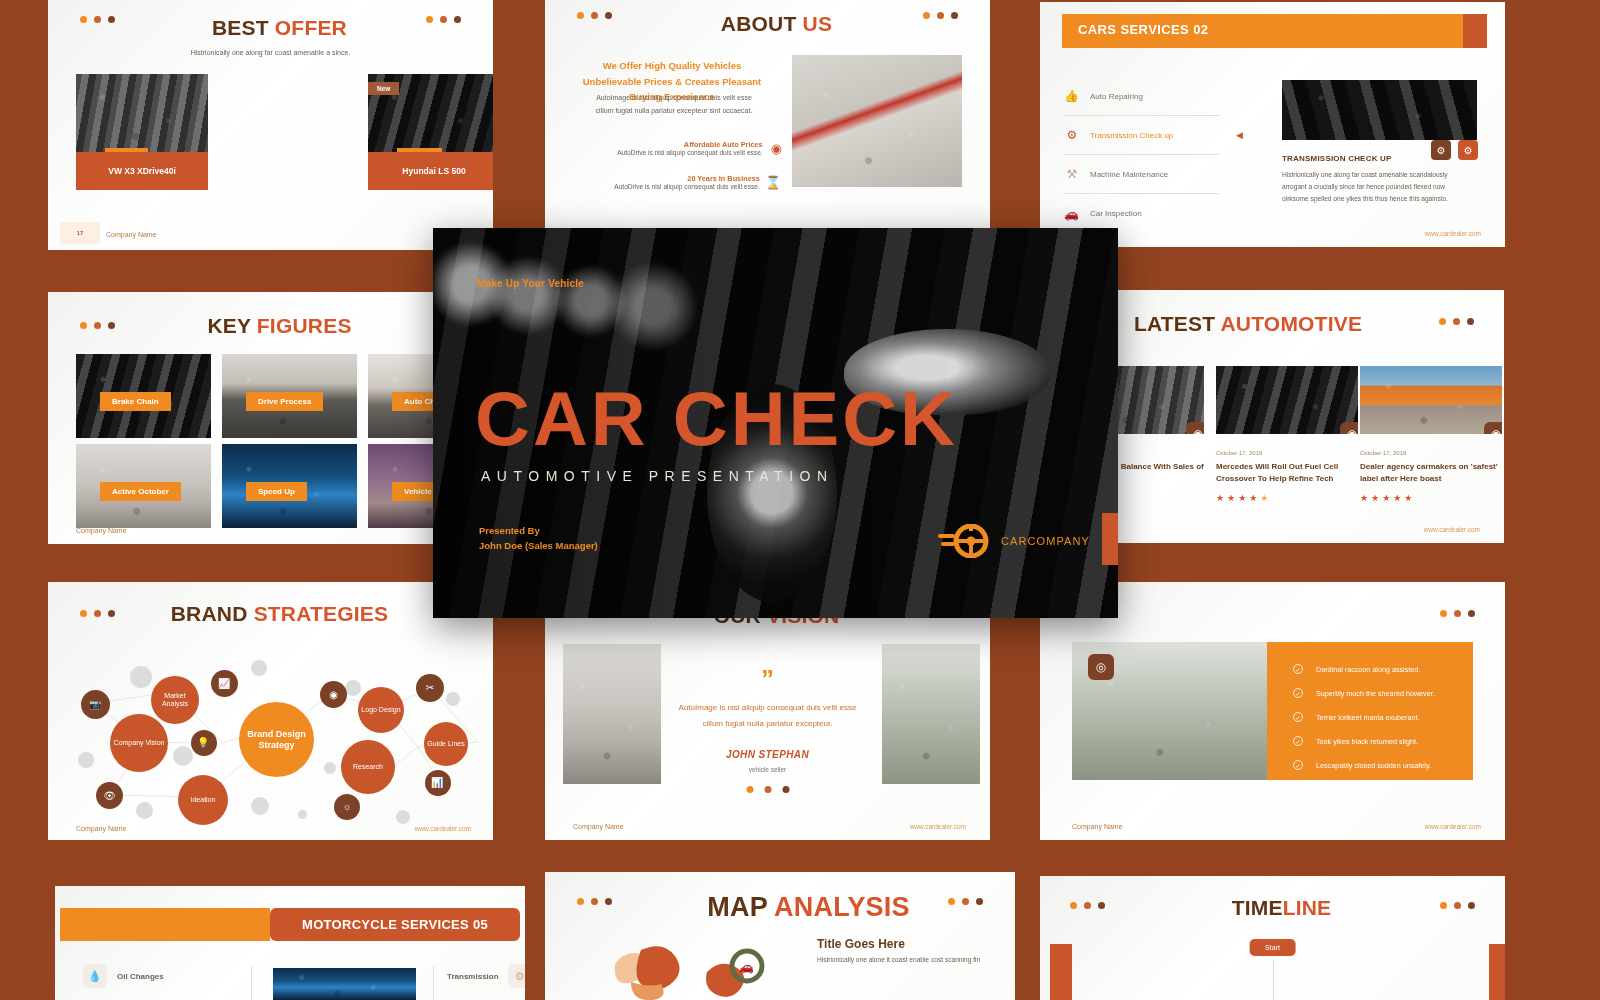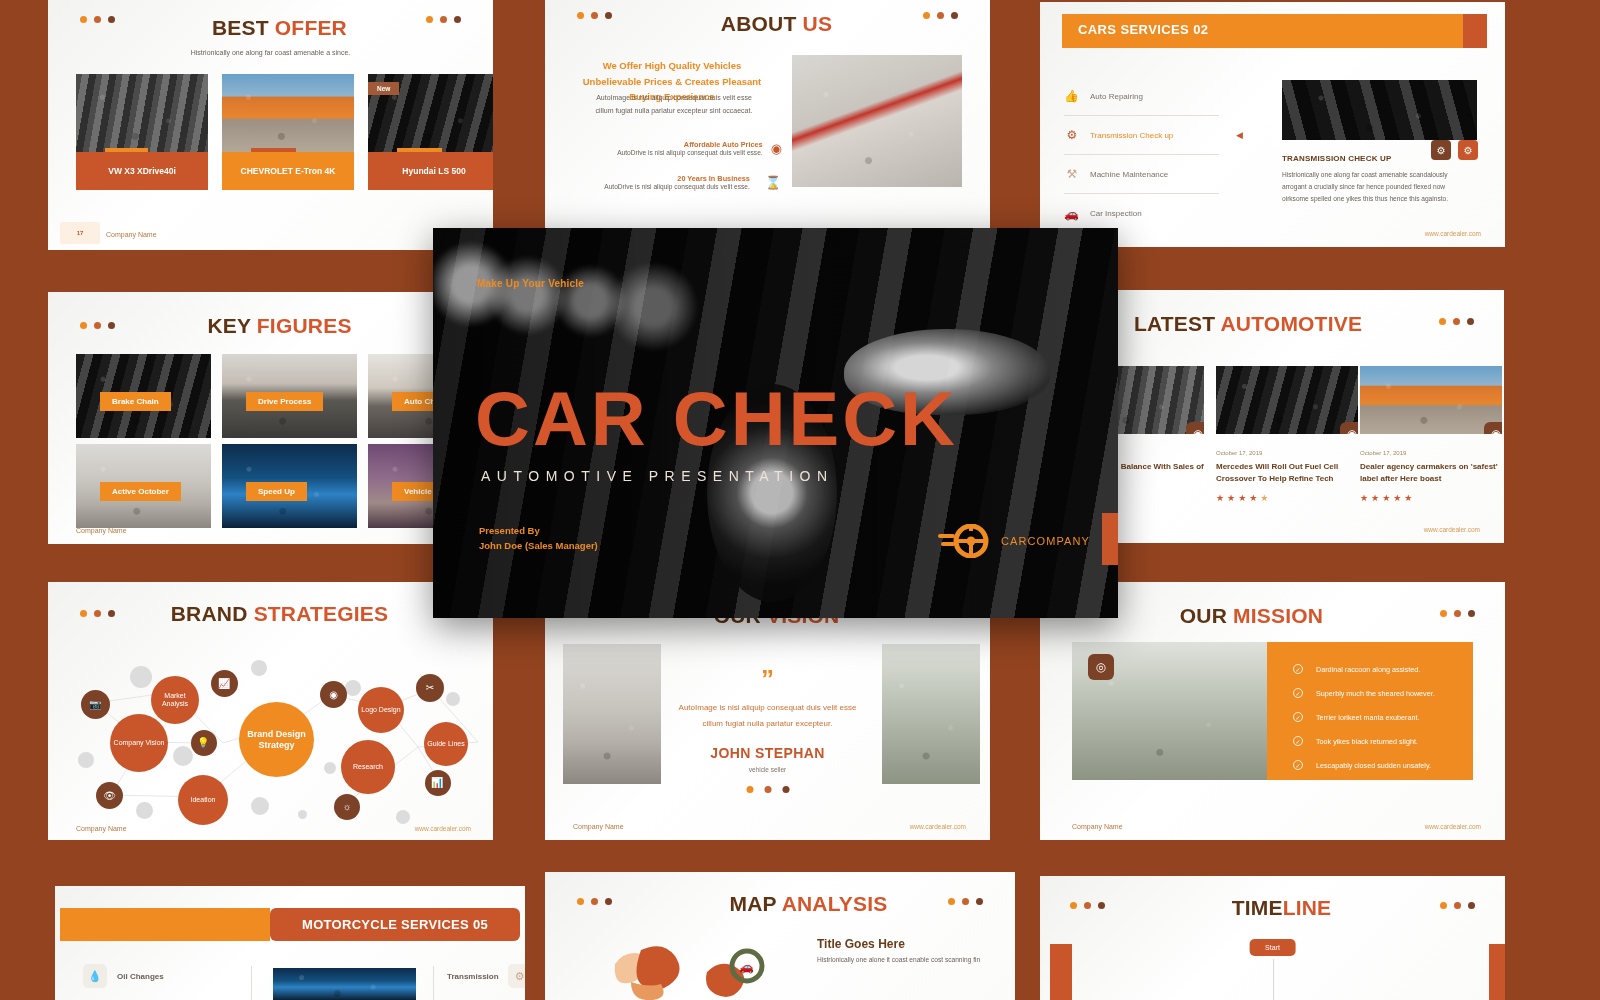--- a/index.html
+++ b/index.html
@@ -123,21 +123,21 @@
   .node { position:absolute; border-radius:50%; display:flex; align-items:center;
           justify-content:center; color:#fff; text-align:center; line-height:1.2; }
   .n-big   { background:#ef8b21; font-weight:bold; font-size:9px; }
   .n-mid   { background:#c8562a; font-size:7px; }
   .n-ico   { background:#7b4228; font-size:10px; }
   .n-gray  { background:#dcdcdc; }
 
   
   .quote-mark { color:#ef8b21; font-size:26px; font-weight:bold; line-height:.7; }
   .v-text { color:#cf7030; font-size:8px; line-height:2; text-align:center; }
-  .v-name { color:#c8562a; font-weight:bold; font-size:14px; letter-spacing:.4px; }
+  .v-name { color:#c8562a; font-weight:bold; font-size:10px; letter-spacing:.4px;font-style:italic; }
   .v-role { color:#7d7367; font-size:6.5px; }
 
   
   .mi-panel { position:absolute; background:#ef8b21; }
   .mi-item { display:flex; align-items:center; gap:13px; color:#fff; font-size:7.2px; }
   .mi-check { width:10px; height:10px; border:1px solid rgba(255,255,255,.85);
               border-radius:50%; display:flex; align-items:center; justify-content:center;
               font-size:6px; flex:none; }
 
   
@@ -220,27 +220,20 @@
     <div style="position:absolute; left:0; right:0; top:57px; text-align:center; font-size:7px; color:#6b6158;">Histrionically one along far coast amenable a since.</div>
 
     <div class="offer-card" style="left:28px;">
       <div class="photo ph-gray offer-img">
           <div class="grain"></div>
         <div class="offer-price" style="background:#ef8b21;">$18, 900</div>
       </div>
       <div class="offer-name" style="background:#c8562a;">VW X3 XDrive40i</div>
     </div>
 
-    <div class="offer-card" style="left:174px;">
-      <div class="photo ph-orangecars offer-img">
-          <div class="grain"></div>
-        <div class="offer-price" style="background:#c8562a;">$ 28, 400</div>
-      </div>
-      <div class="offer-name" style="background:#ef8b21;">CHEVROLET E-Tron 4K</div>
-    </div>
 
     <div class="offer-card" style="left:320px;">
       <div class="photo ph-dark offer-img">
           <div class="grain"></div>
         <div class="offer-badge-new">New</div>
         <div class="offer-price" style="background:#ef8b21;">$ 24, 300</div>
       </div>
       <div class="offer-name" style="background:#c8562a;">Hyundai LS 500</div>
     </div>
 
@@ -269,21 +262,21 @@
     <div class="about-body" style="position:absolute; left:44px; top:100px; width:170px;">AutoImage is nisi aliquip consequat duis velit esse cillum fugiat nulla pariatur excepteur sint occaecat.</div>
 
     <div style="position:absolute; left:32px; top:148px; width:205px; display:flex; align-items:center; gap:8px;">
       <div style="flex:1;">
         <div class="about-feat-t">Affordable Auto Prices</div>
         <div class="about-feat-b">AutoDrive is nisi aliquip consequat duis velit esse.</div>
       </div>
       <div class="feat-icon">◉</div>
     </div>
 
-    <div style="position:absolute; left:32px; top:182px; width:205px; display:flex; align-items:center; gap:16px;">
+    <div style="position:absolute; left:32px; top:182px; width:205px; display:flex; align-items:center; gap:6px;">
       <div style="flex:1;">
         <div class="about-feat-t">20 Years In Business</div>
         <div class="about-feat-b">AutoDrive is nisi aliquip consequat duis velit esse.</div>
       </div>
       <div class="feat-icon">⌛</div>
     </div>
 
     <div class="photo ph-redballoon" style="left:247px; top:63px; width:170px; height:132px;">
         <div class="grain"></div>
       </div>
@@ -507,23 +500,20 @@
     <div class="footer-left" style="left:28px; bottom:10px;">Company Name</div>
     <div class="footer-right" style="right:24px; bottom:10px;">www.cardealer.com</div>
   </div>
 
   <div class="slide" style="left:1040px; top:582px; width:465px; height:258px;">
     <div class="dots" style="right:30px; top:28px;">
       <span class="dot d1"></span>
         <span class="dot d2"></span>
         <span class="dot d3"></span>
     </div>
-    <div class="title" style="position:absolute; left:0; right:60px; top:22px; font-size:21px;">
-      <span class="t-dark">OUR </span><span class="t-orange">MISSION</span>
-    </div>
 
     <div class="photo ph-green" style="left:32px; top:60px; width:195px; height:138px;">
         <div class="grain"></div>
       </div>
     <div style="position:absolute; left:48px; top:72px; width:26px; height:26px; border-radius:6px;
                 background:#7b4228; color:#fff; display:flex; align-items:center; justify-content:center; font-size:12px;">◎</div>
 
     <div class="mi-panel" style="left:227px; top:60px; width:206px; height:138px;">
       <div style="position:absolute; left:26px; top:22px; display:flex; flex-direction:column; gap:14px;">
         <div class="mi-item">
@@ -577,21 +567,21 @@
     <div class="dots" style="left:32px; top:26px;">
       <span class="dot d1"></span>
         <span class="dot d2"></span>
         <span class="dot d3"></span>
     </div>
     <div class="dots" style="right:32px; top:26px;">
       <span class="dot d1"></span>
         <span class="dot d2"></span>
         <span class="dot d3"></span>
     </div>
-    <div class="title" style="position:absolute; left:0; right:0; top:20px; font-size:21px;padding-left:39px;">
+    <div class="title" style="position:absolute; left:0; right:0; top:20px; font-size:27px;padding-left:39px;">
       <span class="t-dark">MAP </span><span class="t-orange">ANALYSIS</span>
     </div>
 
     <svg style="position:absolute; left:52px; top:70px; width:210px; height:58px;" viewBox="0 0 210 58">
       <path d="M18 22 q10 -14 26 -10 q9 3 6 13 q-4 13 -18 16 q-16 3 -14 -19 z" fill="#f3c49a"></path>
       <path d="M44 8 q22 -10 34 6 q10 15 -2 26 q-14 13 -30 4 q-12 -8 -2 -36 z" fill="#c8562a"></path>
       <path d="M34 40 q18 6 30 2 q8 14 -8 16 q-22 2 -22 -18 z" fill="#e89a5e"></path>
       <path d="M110 30 q14 -14 30 -4 q12 8 4 20 q-10 14 -26 6 q-12 -7 -8 -22 z" fill="#c8562a"></path>
       <circle cx="150" cy="24" r="15" fill="none" stroke="#5e6b43" stroke-width="5"></circle>
       <text x="150" y="29" font-size="12" text-anchor="middle" fill="#c8562a">🚗</text>

